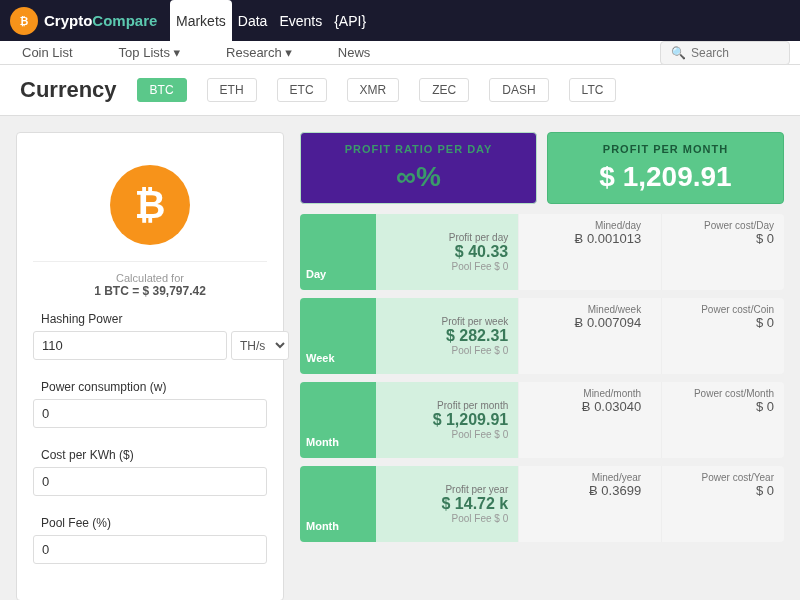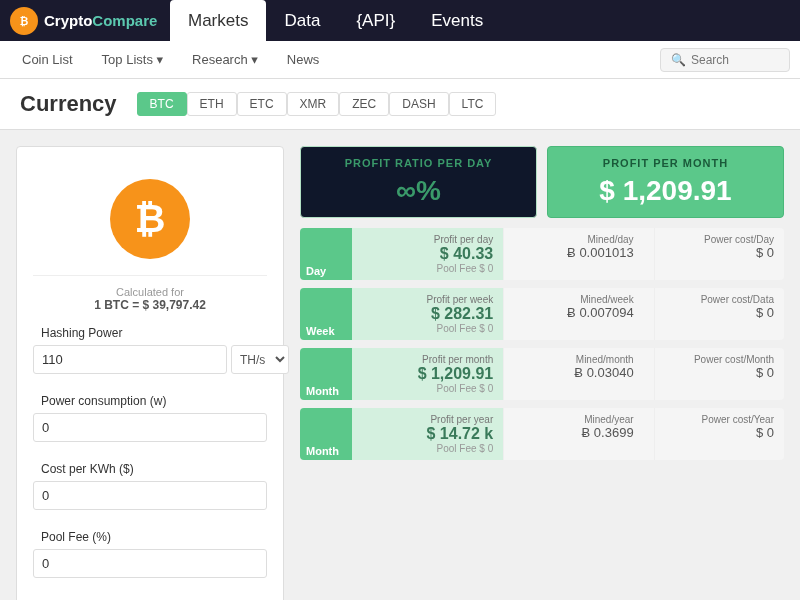--- a/index.html
+++ b/index.html
@@ -30,42 +30,42 @@
       color: white; font-weight: bold; font-size: 14px;
     }
     .logo-text-crypto { color: white; }
     .logo-text-compare { color: #5bc8af; }
     .main-nav {
       display: flex;
       flex: 1;
     }
     .main-nav-item {
       color: white;
-      padding: 0 18px;
+      padding: 0 6px;
       height: 41px;
       display: flex; align-items: center;
-      font-size: 17px;
+      font-size: 14px;
       cursor: pointer;
       position: relative;
     }
     .main-nav-item.active {
       background: white;
       color: #333;
       border-radius: 4px 4px 0 0;
     }
 
     
     .sub-nav {
       background: white;
       display: flex;
       align-items: center;
-      height: 38px;
+      height: 24px;
       padding: 0 10px;
       border-bottom: 1px solid #ddd;
-      gap: 5px;
+      gap: 22px;
     }
     .sub-nav-item {
       color: #555;
       padding: 6px 12px;
       font-size: 13px;
       cursor: pointer;
     }
     .search-box {
       margin-left: auto;
       background: #f5f5f5;
@@ -95,21 +95,21 @@
       gap: 20px;
       border-bottom: 1px solid #ddd;
     }
     .currency-title {
       font-size: 22px;
       font-weight: bold;
       color: #333;
     }
     .currency-tabs {
       display: flex;
-      gap: 0;
+      gap: 20px;
       text-align: right;
     }
     .currency-tab {
       padding: 4px 12px;
       border: 1px solid #ddd;
       border-radius: 3px;
       font-size: 12px;
       cursor: pointer;
       color: #555;
     }
@@ -204,21 +204,21 @@
       gap: 10px;
       margin-bottom: 10px;
     }
     .profit-box {
       flex: 1;
       border-radius: 4px;
       padding: 10px 16px;
       text-align: center;
     }
     .profit-box.light {
-      background: #0f172a;
+      background: #4c1d95;
       border: 1px solid #b2e0c4;
     }
     .profit-box.dark {
       background: #5bc88a;
       border: 1px solid #4ab87a;
     }
     .profit-box-label {
       font-size: 11px;
       font-weight: bold;
       color: #3a9a6a;
@@ -236,33 +236,33 @@
 
     
     .data-row {
       display: flex;
       margin-bottom: 8px;
       border-radius: 4px;
       overflow: hidden;
     }
     .data-row-label {
       background: #5bc88a;
-      width: 52px;
+      width: 76px;
       display: flex;
       align-items: flex-end;
       justify-content: flex-start;
-      padding: 6px 6px 3px 6px;
+      padding: 6px 6px 10px 6px;
       font-size: 11px;
       font-weight: bold;
       color: white;
     }
     .data-row-profit {
       background: #d4f0df;
       flex: 1.2;
-      padding: 6px 10px;
+      padding: 18px 10px;
       text-align: right;
     }
     .data-row-mined {
       background: #f5f5f5;
       flex: 1;
       padding: 6px 20px;
       text-align: right;
       border-left: 1px solid #eee;
     }
     .data-row-power {
@@ -305,22 +305,22 @@
         <text x="12" y="17" text-anchor="middle" fill="white" font-size="14" font-weight="bold">₿</text>
       </svg>
     </div>
     <span>
       <span class="logo-text-crypto">Crypto</span><span class="logo-text-compare">Compare</span>
     </span>
   </div>
   <div class="main-nav">
     <div class="main-nav-item active">Markets</div>
     <div class="main-nav-item">Data</div>
+    <div class="main-nav-item">Events</div>
     <div class="main-nav-item">{API}</div>
-    <div class="main-nav-item">Events</div>
   </div>
 </nav>
 
 <div class="sub-nav">
   <span class="sub-nav-item">Coin List</span>
   <span class="sub-nav-item">Top Lists ▾</span>
   <span class="sub-nav-item">Research ▾</span>
   <span class="sub-nav-item">News</span>
   <div class="search-box">
     <span style="color:#aaa; font-size:12px;">🔍</span>
@@ -413,21 +413,21 @@
     <div class="data-row-profit">
       <div class="row-sub-label">Profit per week</div>
       <div class="row-main-value">$ 282.31</div>
       <div class="row-pool-fee">Pool Fee $ 0</div>
     </div>
     <div class="data-row-mined">
       <div class="row-sub-label">Mined/week</div>
       <div class="row-btc-value">Ƀ 0.007094</div>
     </div>
     <div class="data-row-power">
-      <div class="row-sub-label">Power cost/Data</div>
+      <div class="row-sub-label">Power cost/Coin</div>
       <div class="row-dollar-value">$ 0</div>
     </div>
   </div>
         <div class="data-row">
     <div class="data-row-label">Month</div>
     <div class="data-row-profit">
       <div class="row-sub-label">Profit per month</div>
       <div class="row-main-value">$ 1,209.91</div>
       <div class="row-pool-fee">Pool Fee $ 0</div>
     </div>

